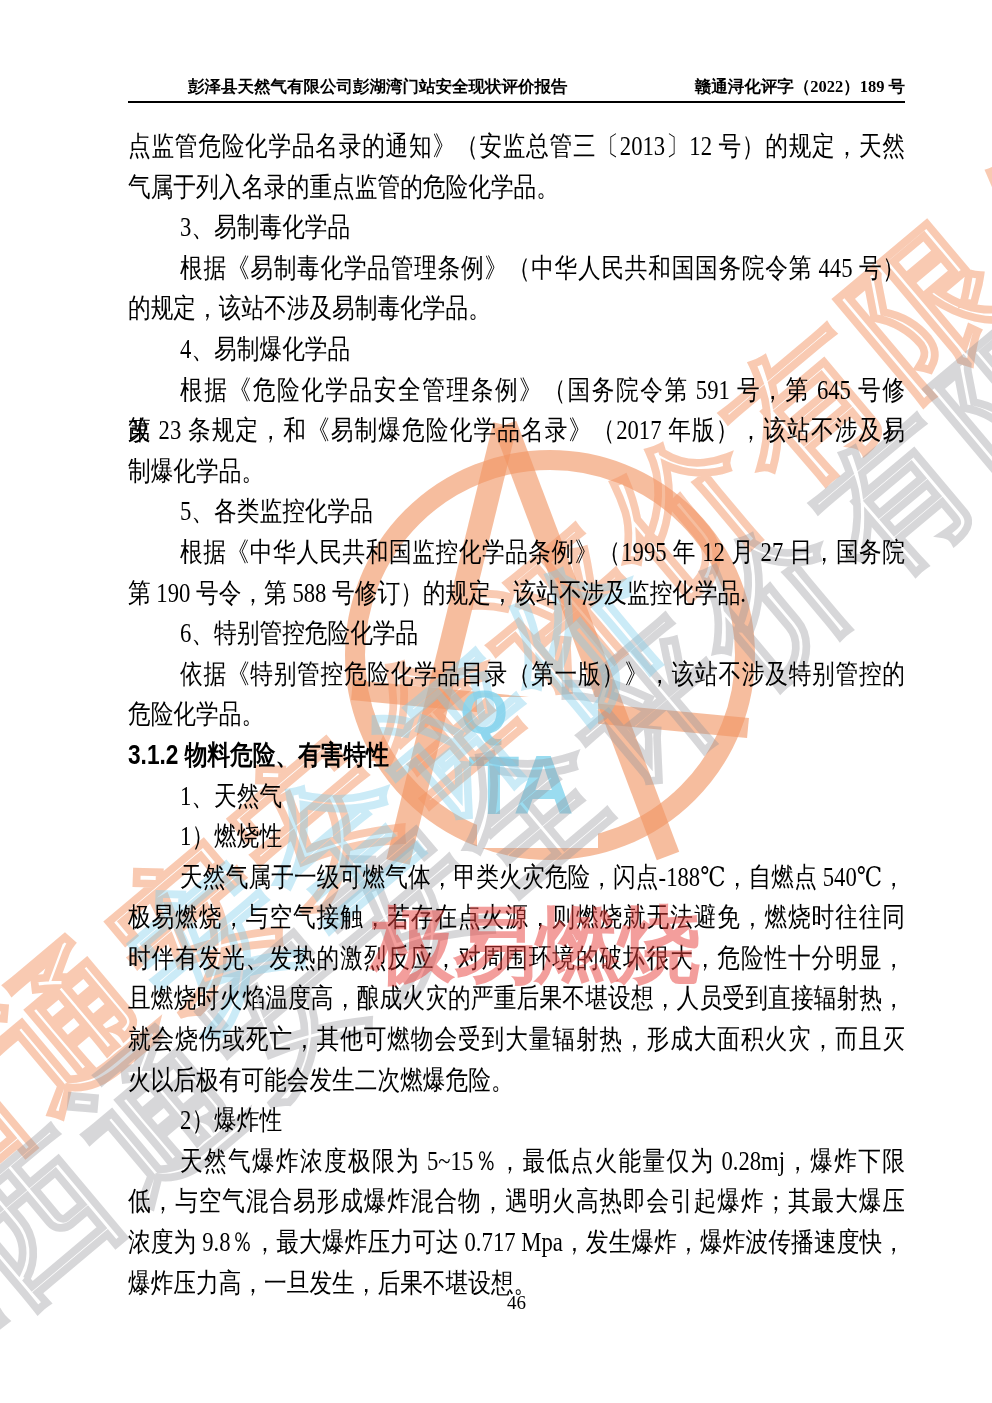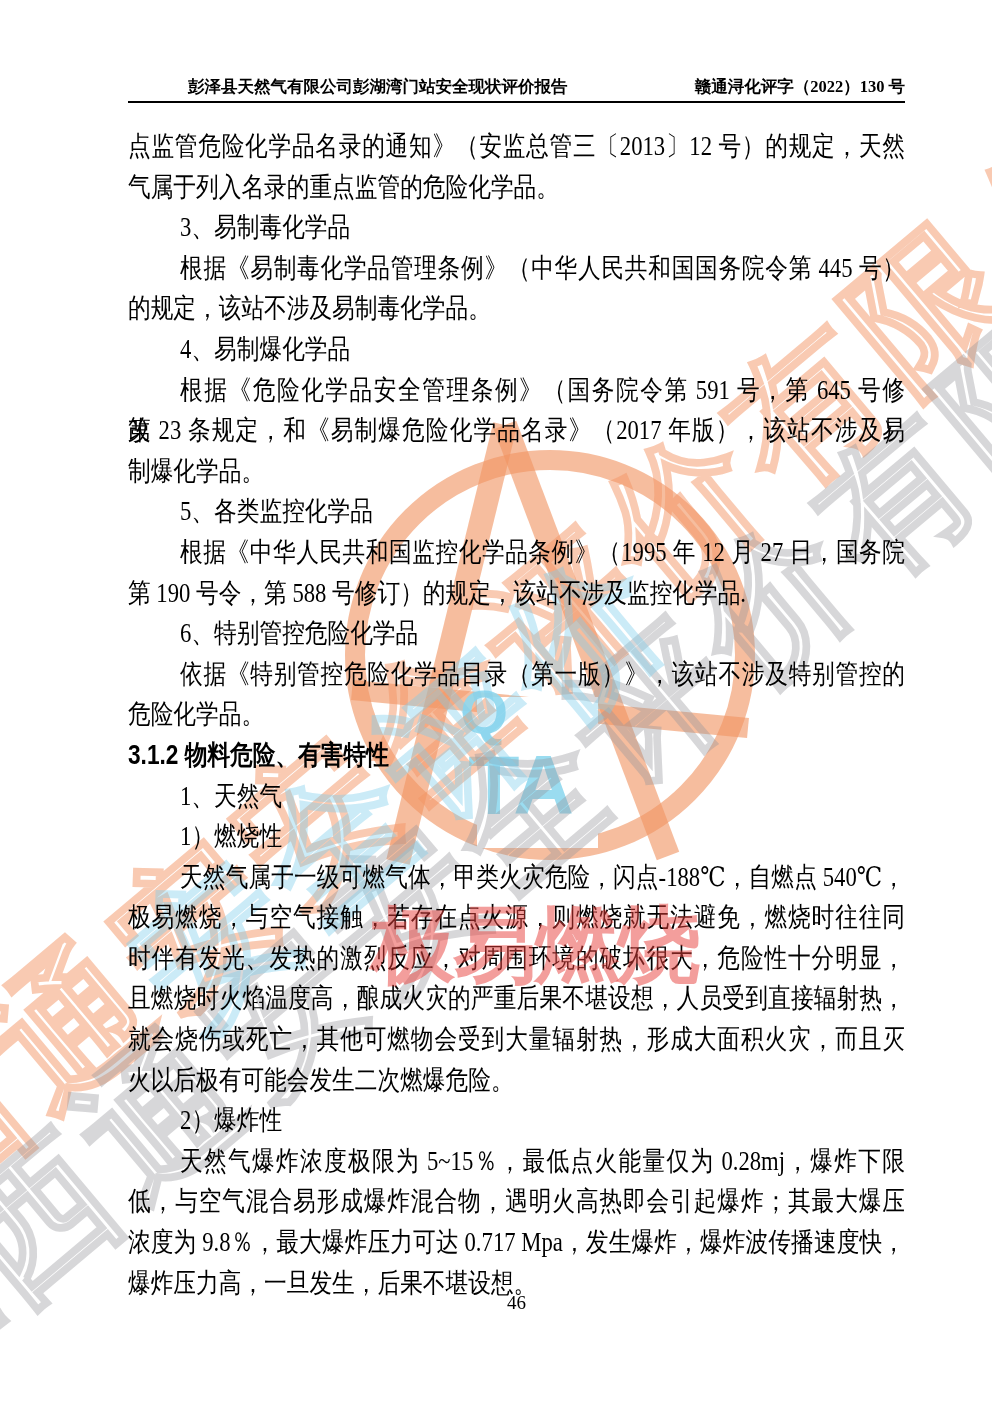--- a/index.html
+++ b/index.html
@@ -64,21 +64,21 @@
     <text x="484" y="733" font-size="62" font-weight="bold" text-anchor="middle" fill="rgba(143,216,238,0.9)" font-family="Liberation Sans, DejaVu Sans, sans-serif">Q</text>
     <text x="521" y="814" font-size="84" font-weight="bold" text-anchor="middle" fill="rgba(143,216,238,0.9)" font-family="Liberation Sans, DejaVu Sans, sans-serif">TA</text>
   </svg>
 
   <div class="diag diag-orange wm">江西通安安全评价有限公司</div>
   <div class="diag diag-gray wm">江西通安安全评价有限公司</div>
   <div class="diag diag-cyan wm">安全评价</div>
 
   <div class="hdr">
     <span class="hdr-left">彭泽县天然气有限公司彭湖湾门站安全现状评价报告</span>
-    <span class="hdr-right">赣通浔化评字（2022）130 号</span>
+    <span class="hdr-right">赣通浔化评字（2022）189 号</span>
   </div>
   <div class="hdr-rule"></div>
 
   <div class="lines">
     <div class="ln j">点监管危险化学品名录的通知》（安监总管三〔2013〕12 号）的规定，天然</div>
     <div class="ln">气属于列入名录的重点监管的危险化学品。</div>
     <div class="ln ind">3、易制毒化学品</div>
     <div class="ln ind j">根据《易制毒化学品管理条例》（中华人民共和国国务院令第 445 号）</div>
     <div class="ln">的规定，该站不涉及易制毒化学品。</div>
     <div class="ln ind">4、易制爆化学品</div>

